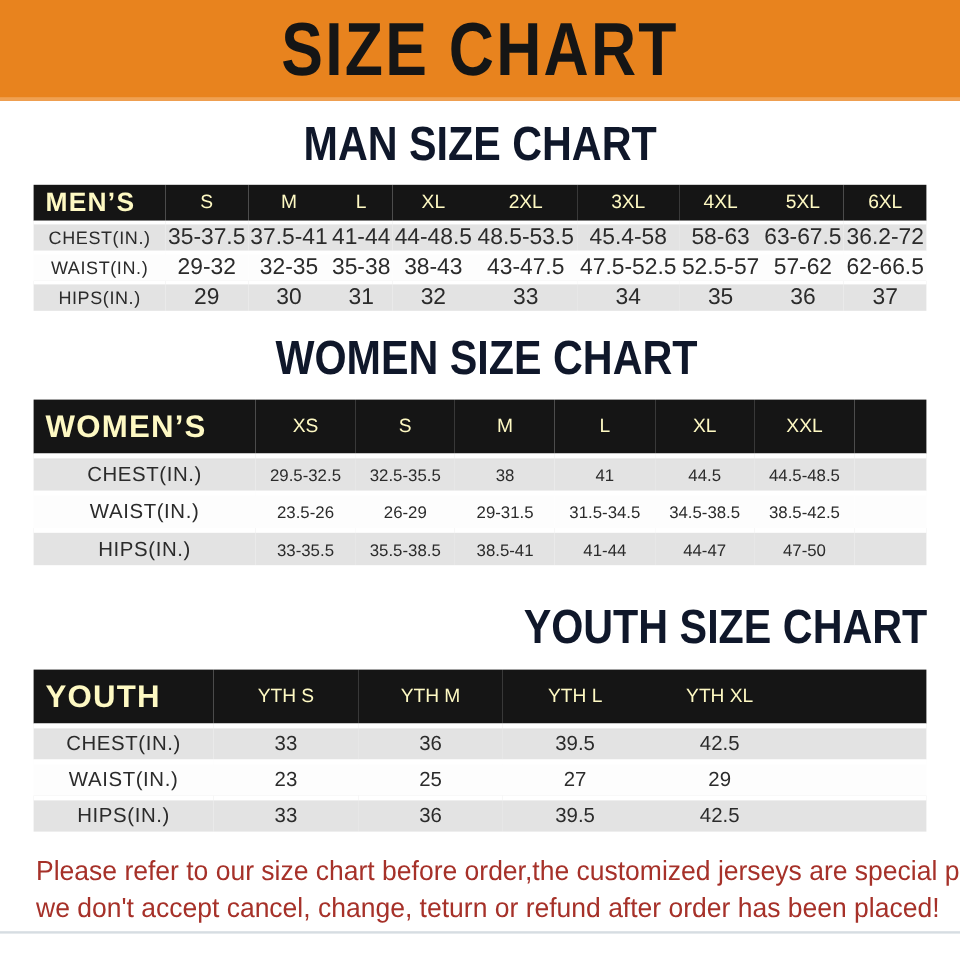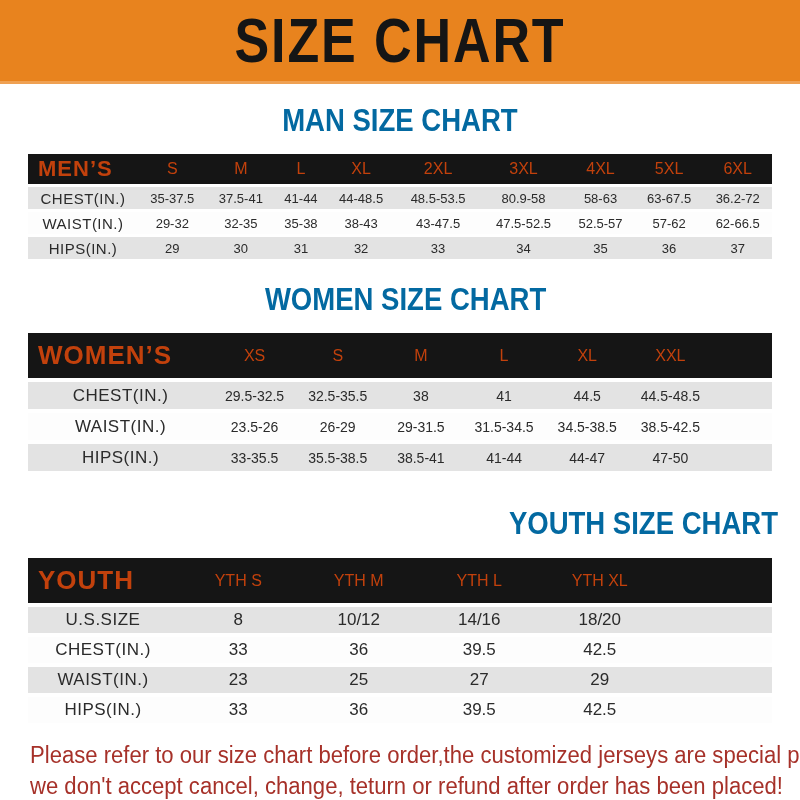--- a/index.html
+++ b/index.html
@@ -30,22 +30,22 @@
     display: inline-block;
     transform: scale(0.93, 1.12);
     white-space: nowrap;
   }
 
   
   .section-heading {
     margin: 0;
     text-align: center;
     line-height: 36px;
-    font-size: 32px;
-    color: #0369a1;
+    font-size: 40px;
+    color: #0f172a;
     font-weight: bold;
   }
   .section-heading > span {
     display: inline-block;
     transform: scaleX(0.86);
     white-space: nowrap;
     letter-spacing: 0px;
   }
   .heading-man   { margin: 18px 0 16px 0; }
   .heading-women { margin: 22px 0 16px 11px; }
@@ -53,21 +53,21 @@
 
   
   table.size-table {
     border-collapse: separate;
     border-spacing: 0;
     margin-left: 28px;
     width: 744px;
   }
   table.size-table thead th {
     background: #151515;
-    color: #c2410c;
+    color: #fef9c3;
     text-align: center;
     font-weight: normal;
     padding: 0;
   }
   table.size-table thead th.tbl-label {
     text-align: left;
     padding-left: 10px;
     font-weight: bold;
     letter-spacing: 1px;
   }
@@ -81,21 +81,21 @@
     letter-spacing: 0.5px;
   }
   table.size-table tbody tr:nth-child(odd) td { background: #e3e3e3; }
   table.size-table tbody tr:nth-child(even) td { background: #fdfdfd; }
 
   
   table.men { table-layout: auto; }
   table.men col:first-child { width: 110px; }
   table.men thead th { height: 30px; font-size: 16px; }
   table.men thead th.tbl-label { font-size: 22px; }
-  table.men tbody td { height: 25px; font-size: 13px; }
+  table.men tbody td { height: 25px; font-size: 19px; }
   table.men tbody td.row-label { font-size: 15px; }
 
   
   table.women, table.youth { table-layout: fixed; }
   table.women col:first-child { width: 185px; }
   table.women col.filler { width: 60px; }
   table.youth col:first-child { width: 150px; }
   table.youth col.filler { width: 112px; }
   table.women thead th, table.youth thead th { height: 45px; font-size: 16px; }
   table.women thead th.tbl-label, table.youth thead th.tbl-label { font-size: 26px; }
@@ -160,21 +160,21 @@
       </tr>
     </thead>
     <tbody>
       <tr>
         <td class="row-label">CHEST(IN.)</td>
         <td>35-37.5</td>
         <td>37.5-41</td>
         <td>41-44</td>
         <td>44-48.5</td>
         <td>48.5-53.5</td>
-        <td>80.9-58</td>
+        <td>45.4-58</td>
         <td>58-63</td>
         <td>63-67.5</td>
         <td>36.2-72</td>
       </tr>
       <tr>
         <td class="row-label">WAIST(IN.)</td>
         <td>29-32</td>
         <td>32-35</td>
         <td>35-38</td>
         <td>38-43</td>
@@ -276,28 +276,20 @@
         <th class="tbl-label">YOUTH</th>
         <th>YTH S</th>
         <th>YTH M</th>
         <th>YTH L</th>
         <th>YTH XL</th>
         <th></th>
       </tr>
     </thead>
     <tbody>
       <tr>
-        <td class="row-label">U.S.SIZE</td>
-        <td>8</td>
-        <td>10/12</td>
-        <td>14/16</td>
-        <td>18/20</td>
-        <td></td>
-      </tr>
-      <tr>
         <td class="row-label">CHEST(IN.)</td>
         <td>33</td>
         <td>36</td>
         <td>39.5</td>
         <td>42.5</td>
         <td></td>
       </tr>
       <tr>
         <td class="row-label">WAIST(IN.)</td>
         <td>23</td>

